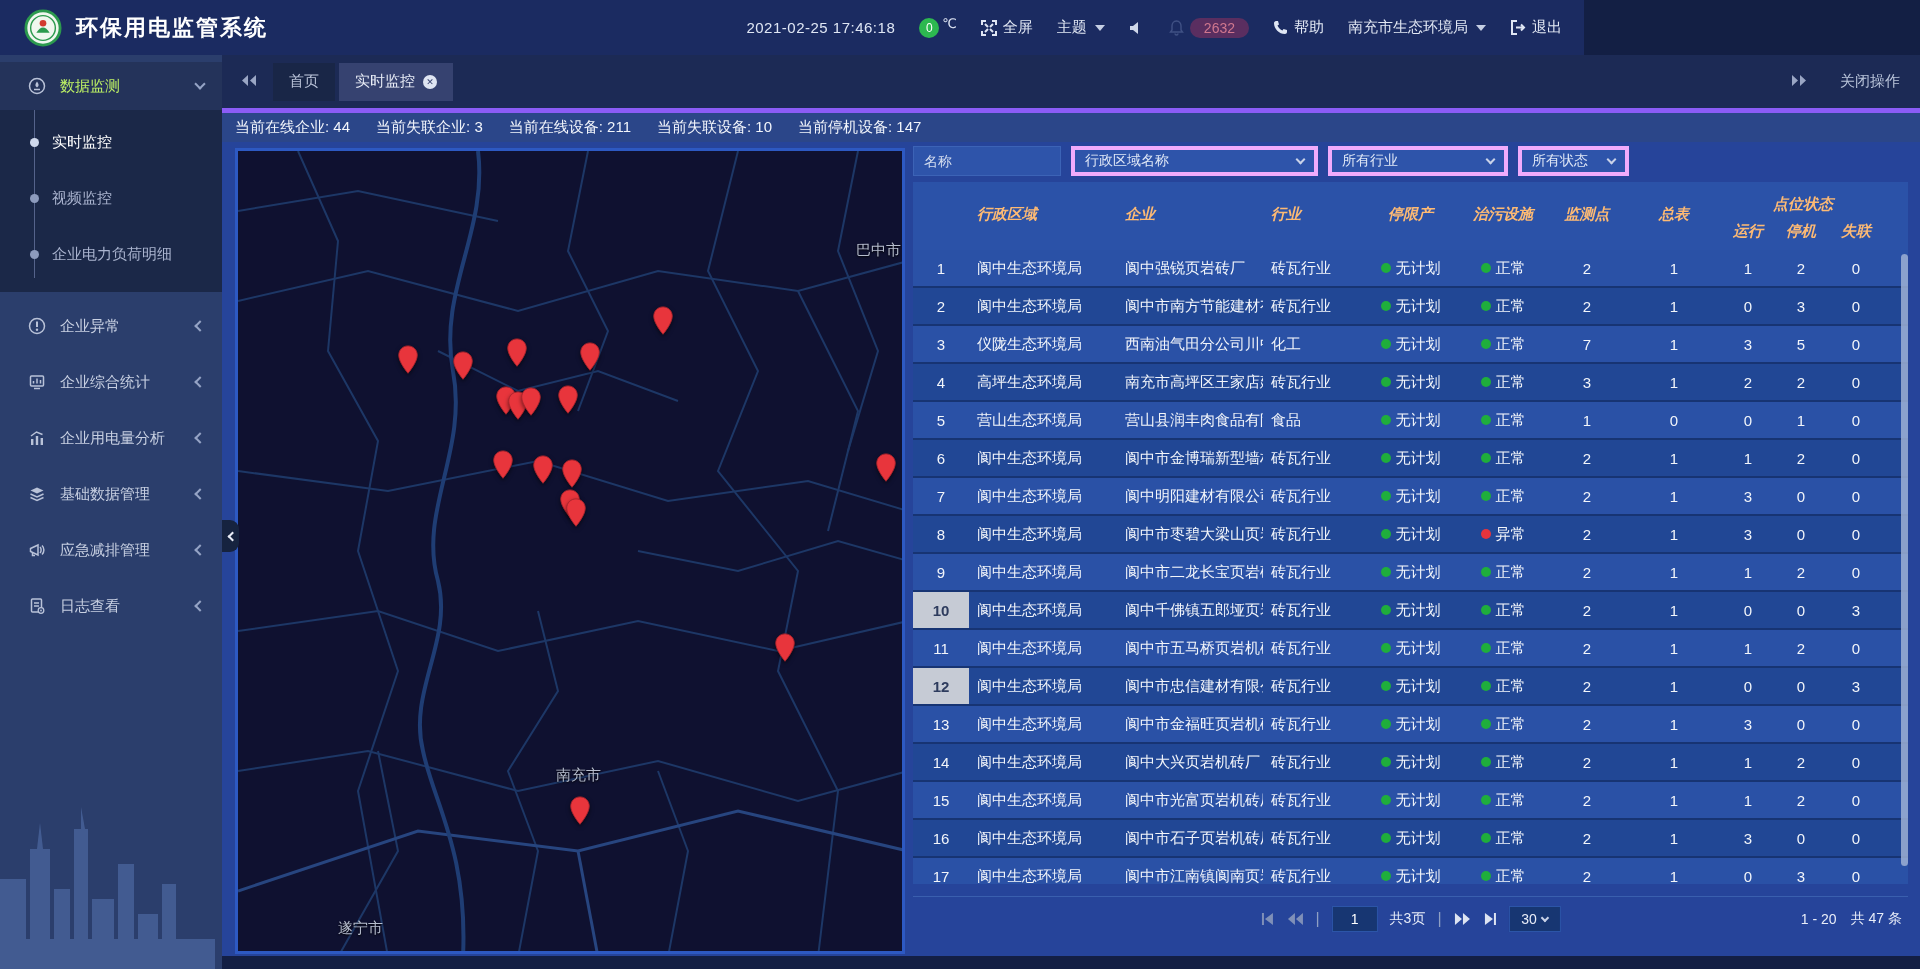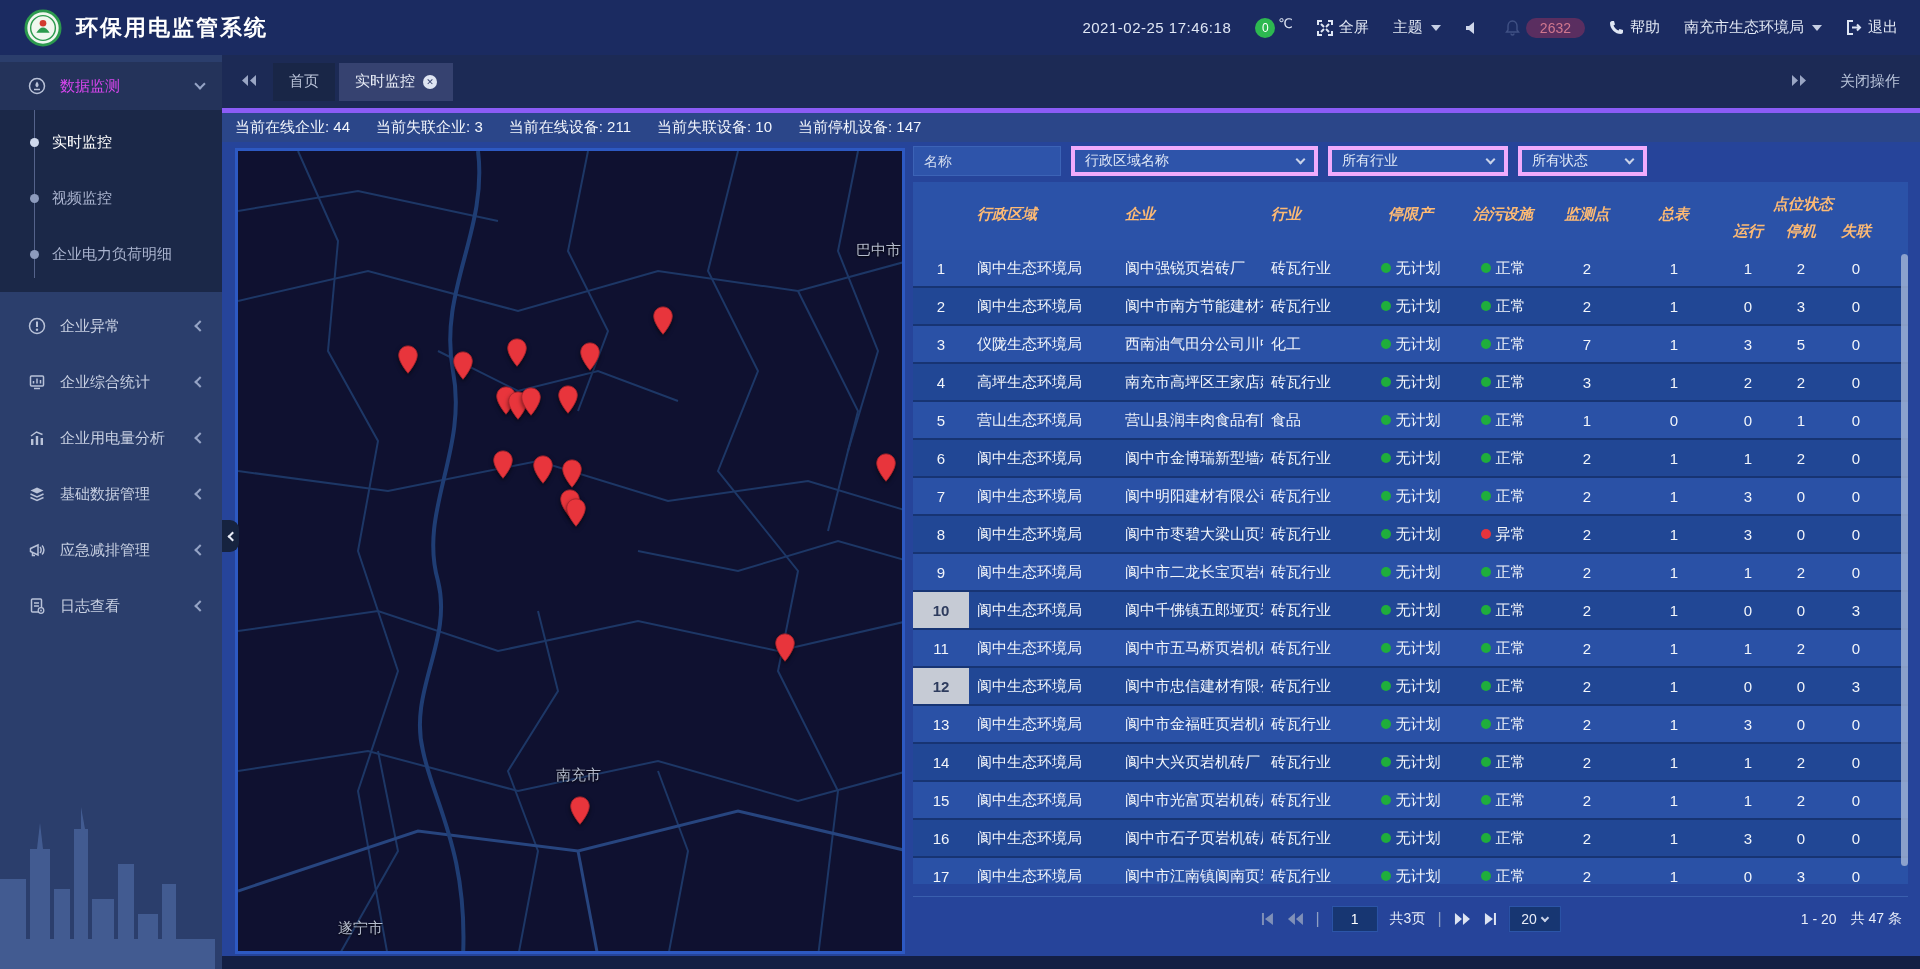--- a/index.html
+++ b/index.html
@@ -1,20 +1,20 @@
 <!DOCTYPE html>
 <html><head>
 <meta charset="utf-8">
 <style>
   * { margin:0; padding:0; box-sizing:border-box; }
   html,body { width:1920px; height:969px; overflow:hidden; background:#131f44;
     font-family:"Liberation Sans","DejaVu Sans",sans-serif; }
 
   
-  .topbar { position:absolute; left:0; top:0; width:1920px; height:55px; background:#1b2b61;
+  .topbar { position:absolute; left:0; top:0; width:1584px; height:55px; background:#1b2b61;
     display:flex; align-items:center; color:#e6ebf6; z-index:30; }
   .logo { margin-left:24px; width:38px; height:38px; flex:0 0 auto; }
   .app-title { margin-left:14px; font-size:22px; font-weight:bold; letter-spacing:2px; color:#fff; }
   .top-right { margin-left:auto; display:flex; align-items:center; gap:24px; margin-right:22px; font-size:15px; }
   .datetime { color:#dfe6f4; letter-spacing:.5px; }
   .temp { display:flex; align-items:flex-start; gap:3px; }
   .temp-bubble { width:20px; height:20px; border-radius:50%; background:#2db850; color:#fff; font-size:12px;
     display:flex; align-items:center; justify-content:center; }
   .temp-unit { font-size:13px; color:#dfe6f4; margin-top:-2px; }
   .top-item { display:flex; align-items:center; gap:6px; cursor:pointer; color:#e2e8f4; }
@@ -179,21 +179,21 @@
 </div>
 
 <div class="sidebar">
   <div class="menu-group-open">
     <div class="menu-head">
       <svg class="menu-icon" viewBox="0 0 18 18">
         <circle cx="9" cy="9" r="7.5" fill="none" stroke="#b9c2d8" stroke-width="1.5"></circle>
         <path d="M9 4.5 C7.2 7.2 6.6 8.8 9 10.4 C11.4 8.8 10.8 7.2 9 4.5 Z" fill="#b9c2d8"></path>
         <path d="M6 12.5 H12" stroke="#b9c2d8" stroke-width="1.5"></path>
       </svg>
-      <span class="menu-label" style="color:#d946ef">数据监测</span>
+      <span class="menu-label" style="color:#bef264">数据监测</span>
       <span class="menu-chev chev-down"></span>
     </div>
     <div class="submenu">
       <div class="subline"></div>
       <div class="sub-row active">
         <span class="sub-dot"></span>
         <span class="sub-label">实时监控</span>
       </div>
       <div class="sub-row">
         <span class="sub-dot"></span>
@@ -401,21 +401,21 @@
     <div class="filters">
       <input class="f-input" placeholder="名称" style="">
       <div class="f-box" style="width:247px">
         <span>行政区域名称</span>
         <span class="fcaret"></span>
       </div>
       <div class="f-box" style="width:180px">
         <span>所有行业</span>
         <span class="fcaret"></span>
       </div>
-      <div class="f-box" style="width:129px">
+      <div class="f-box" style="width:111px">
         <span>所有状态</span>
         <span class="fcaret"></span>
       </div>
     </div>
 
     <div class="thead grid-cols">
       <div class="hc"></div>
       <div class="hc left">行政区域</div>
       <div class="hc left">企业</div>
       <div class="hc left">行业</div>
@@ -777,21 +777,21 @@
             <path d="M9 1 L16 7 L9 13 Z M1 1 L8 7 L1 13 Z" fill="#dde4f2"></path>
           </svg>
         </span>
         <span class="pn-btn">
           <svg width="14" height="14" viewBox="0 0 14 14">
             <path d="M12 1 V13" stroke="#dde4f2" stroke-width="2"></path>
               <path d="M2 1 L10 7 L2 13 Z" fill="#dde4f2"></path>
           </svg>
         </span>
         <span class="pn-size">
-          <span>20</span>
+          <span>30</span>
           <span class="fcaret"></span>
         </span>
       </div>
       <div class="pn-right">
         <span>1 - 20</span>
         <span>共 47 条</span>
       </div>
     </div>
 
     <div class="v-scrollbar"></div>

